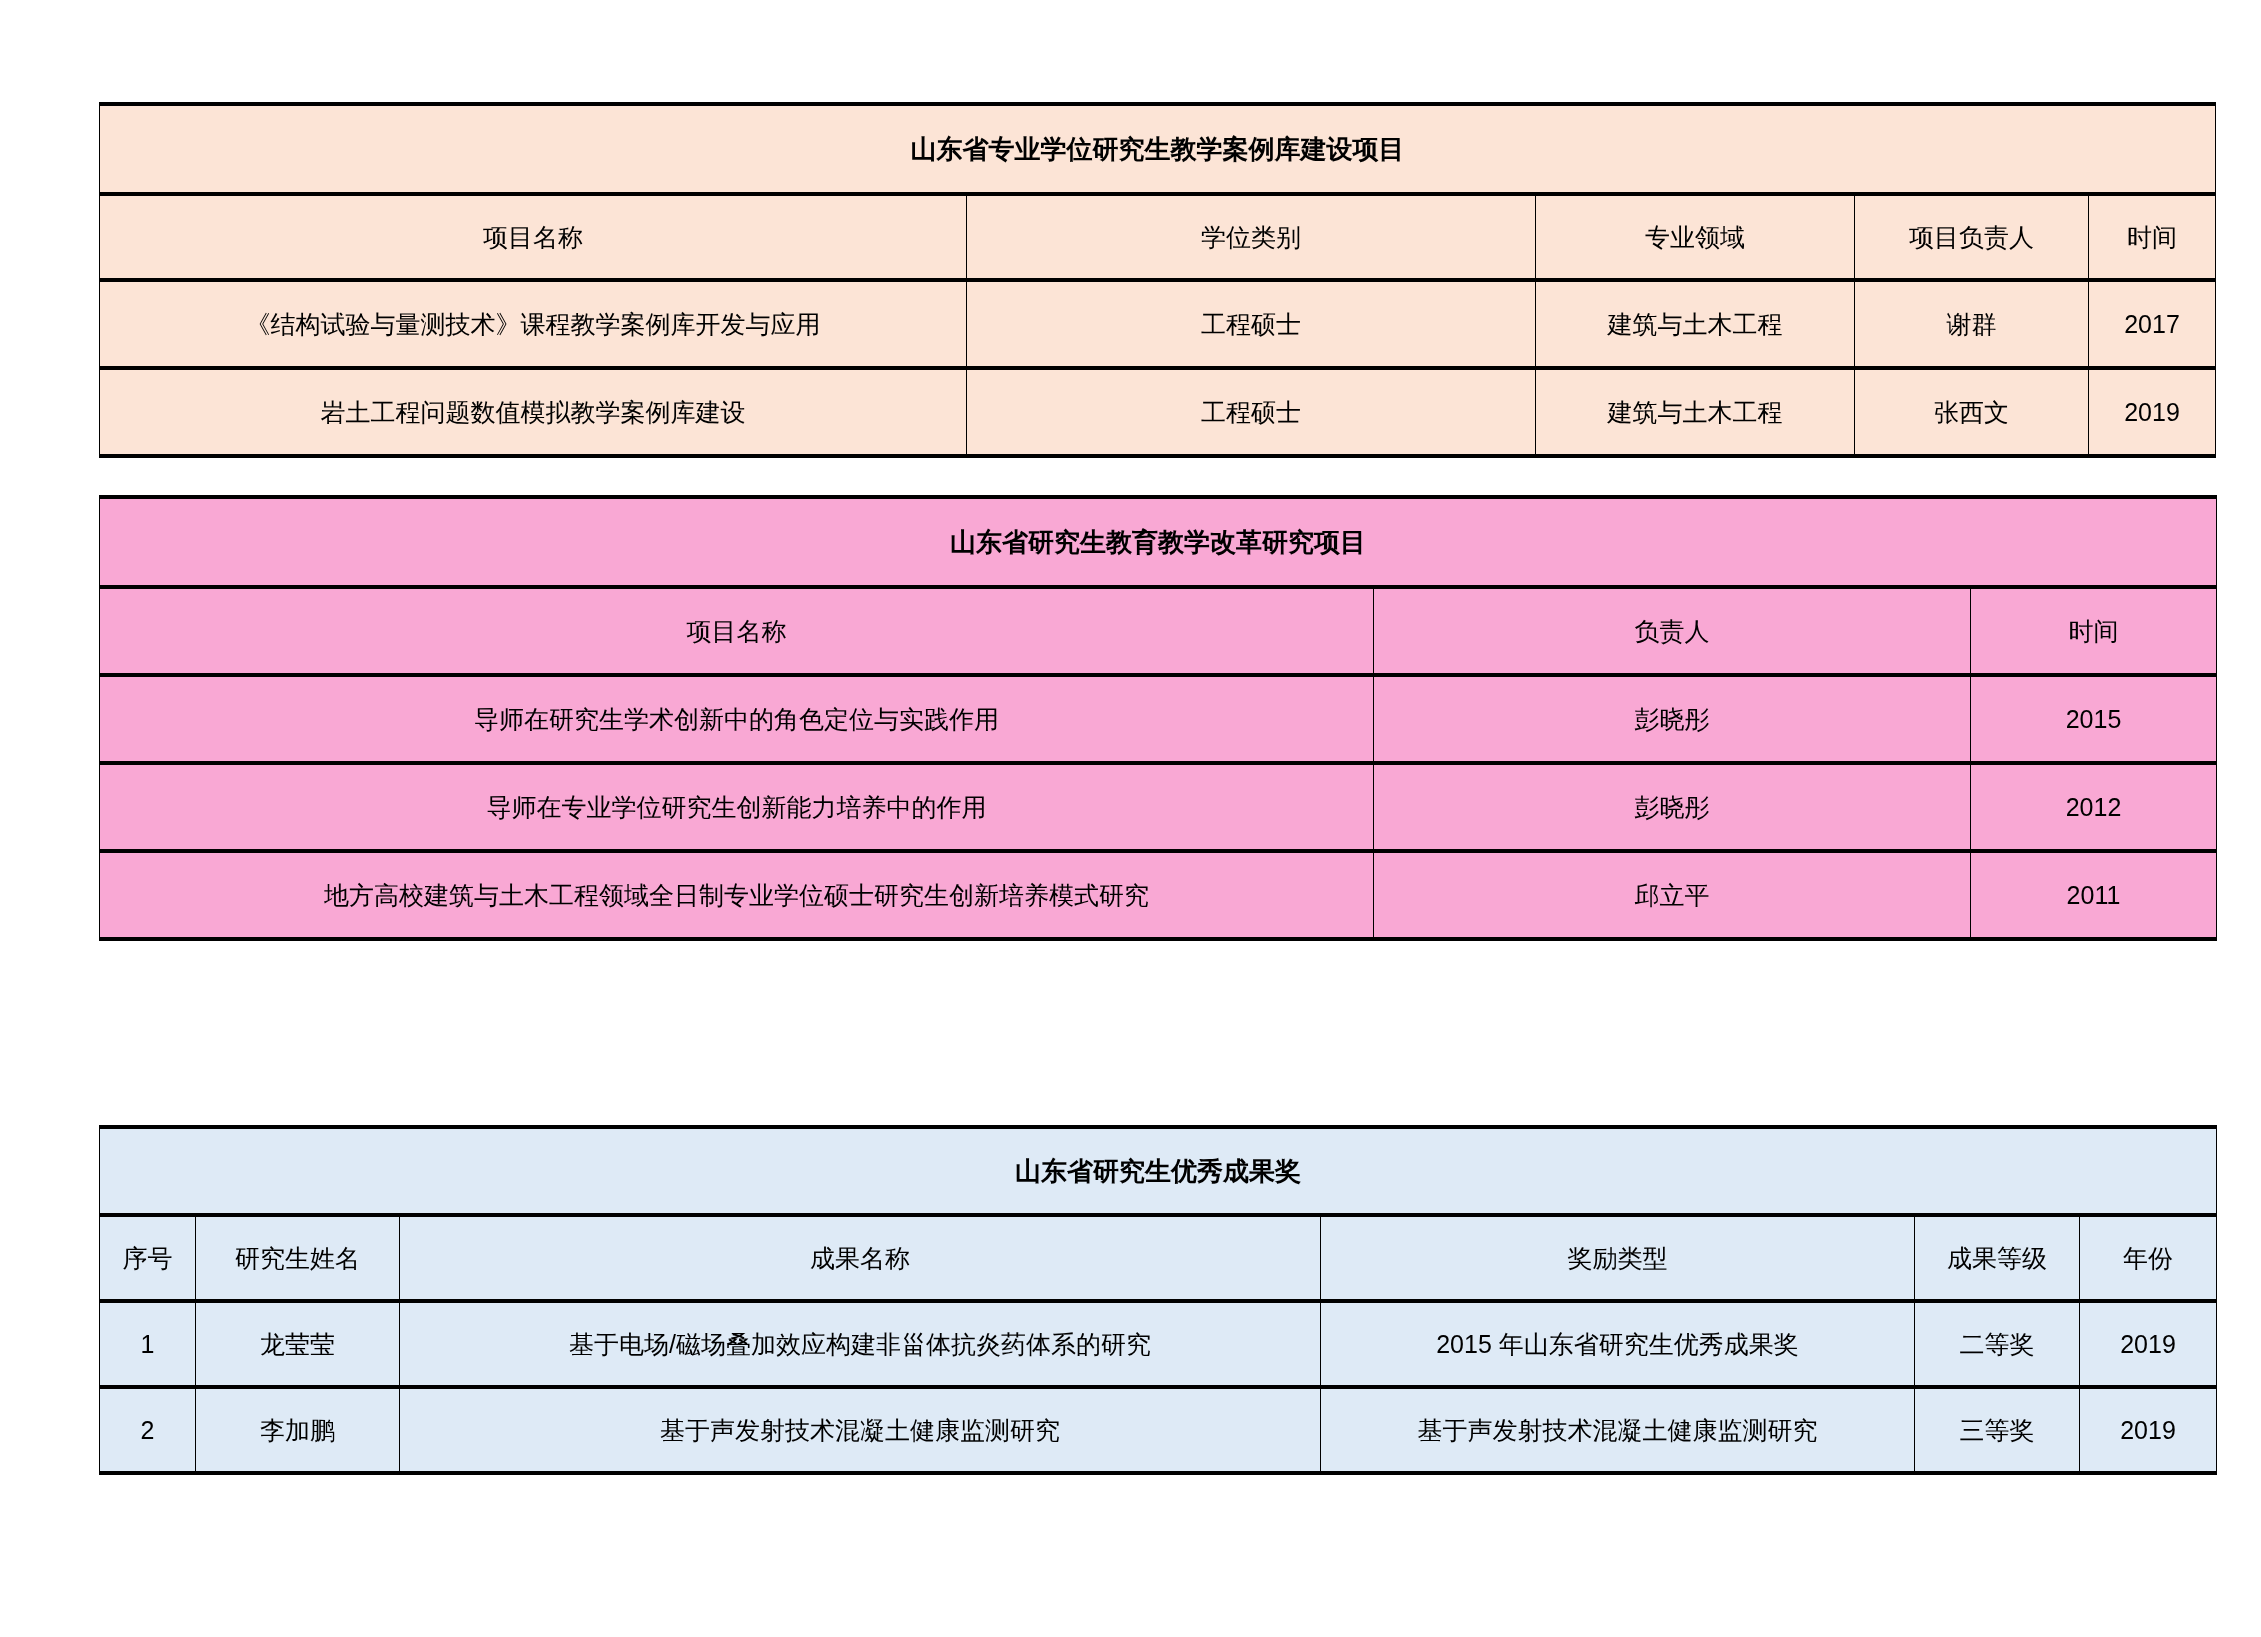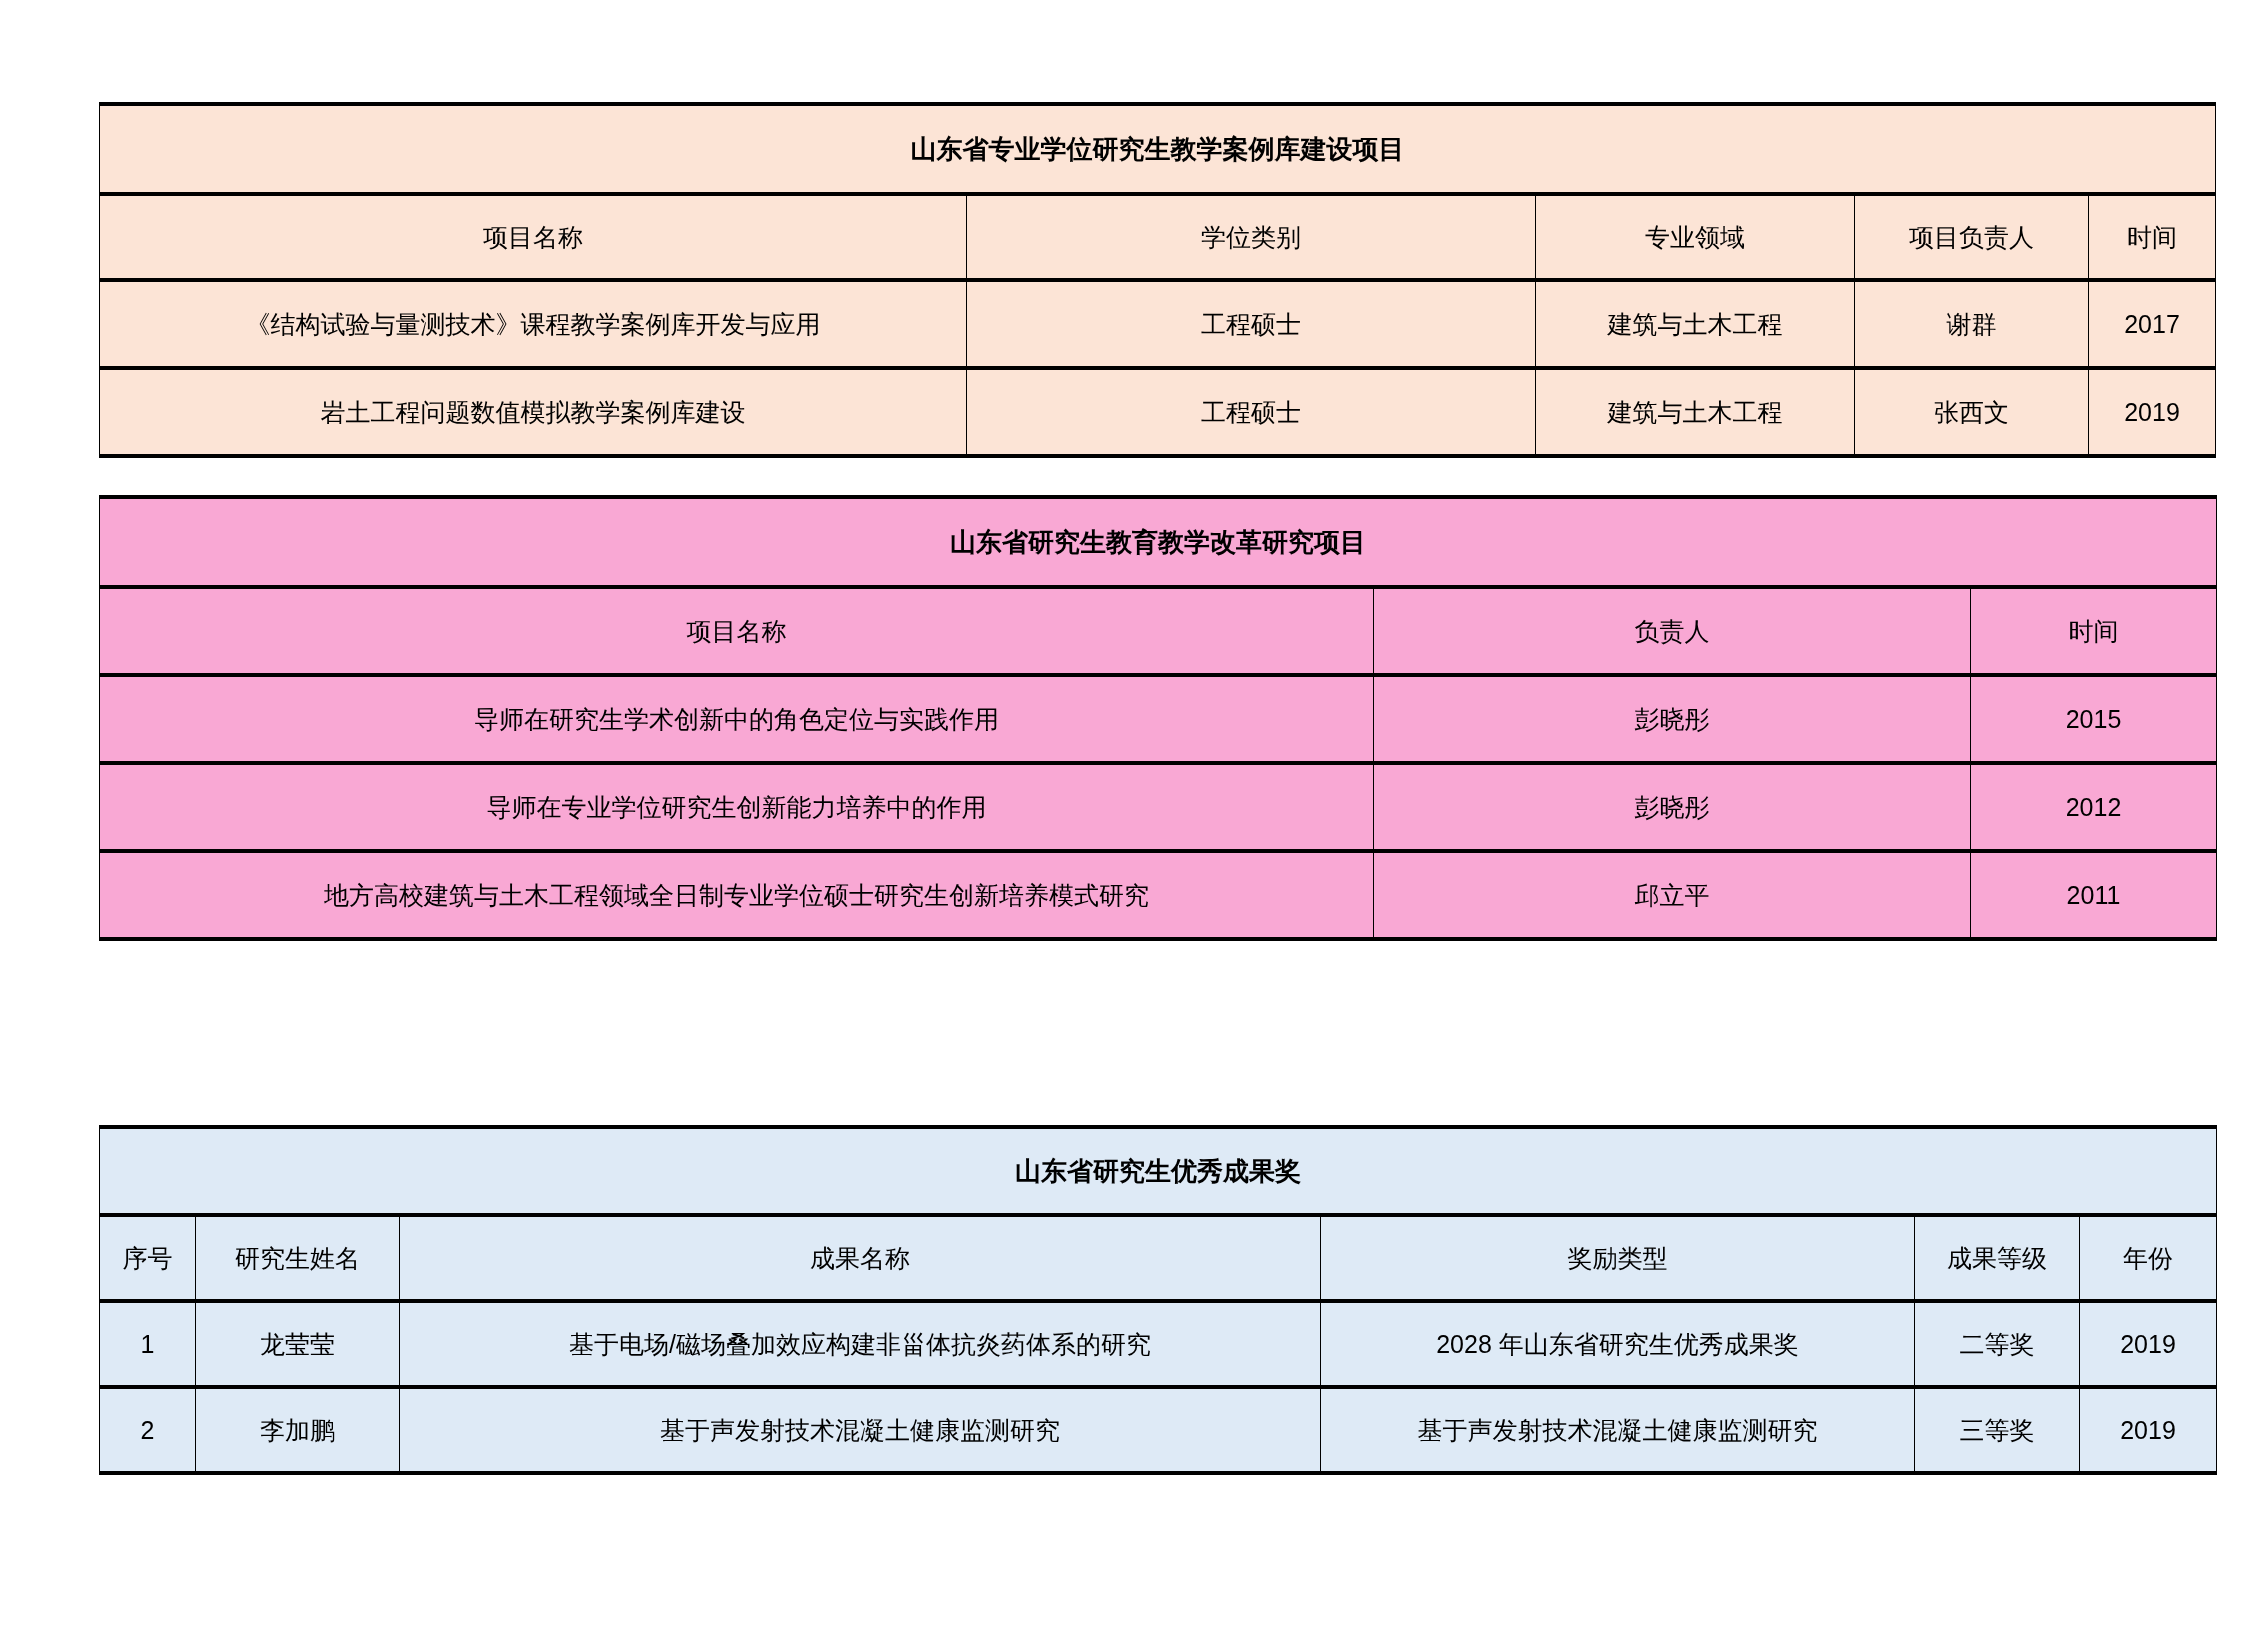--- a/index.html
+++ b/index.html
@@ -133,21 +133,21 @@
     <td>研究生姓名</td>
     <td>成果名称</td>
     <td>奖励类型</td>
     <td>成果等级</td>
     <td>年份</td>
   </tr>
   <tr style="height:86px">
     <td>1</td>
     <td>龙莹莹</td>
     <td>基于电场/磁场叠加效应构建非甾体抗炎药体系的研究</td>
-    <td>2028 年山东省研究生优秀成果奖</td>
+    <td>2015 年山东省研究生优秀成果奖</td>
     <td>二等奖</td>
     <td class="num-right">2019</td>
   </tr>
   <tr style="height:86px">
     <td>2</td>
     <td>李加鹏</td>
     <td>基于声发射技术混凝土健康监测研究</td>
     <td>基于声发射技术混凝土健康监测研究</td>
     <td>三等奖</td>
     <td class="num-right">2019</td>

